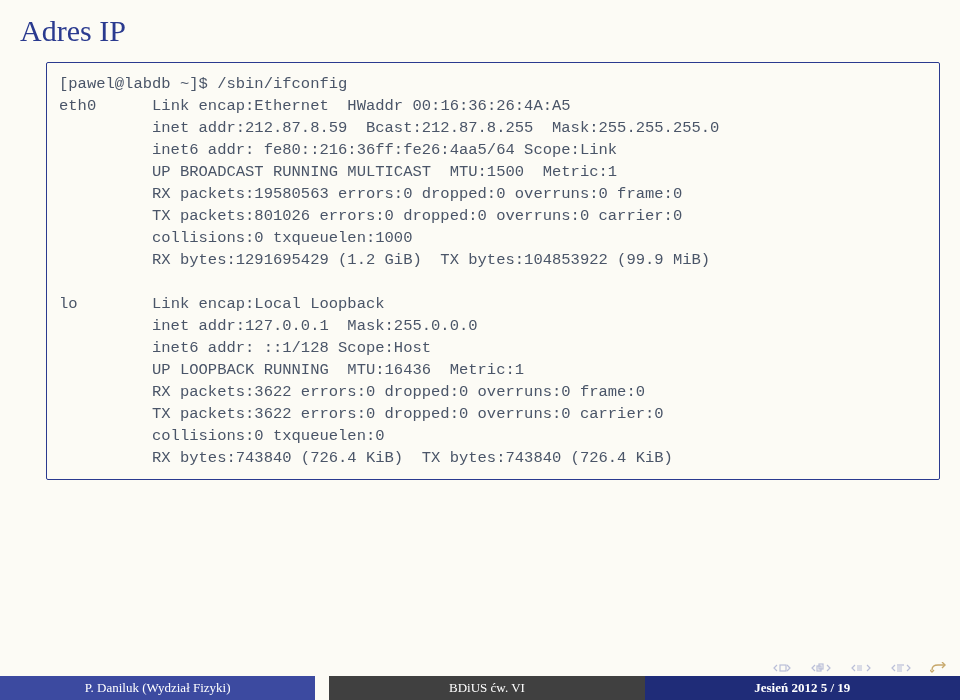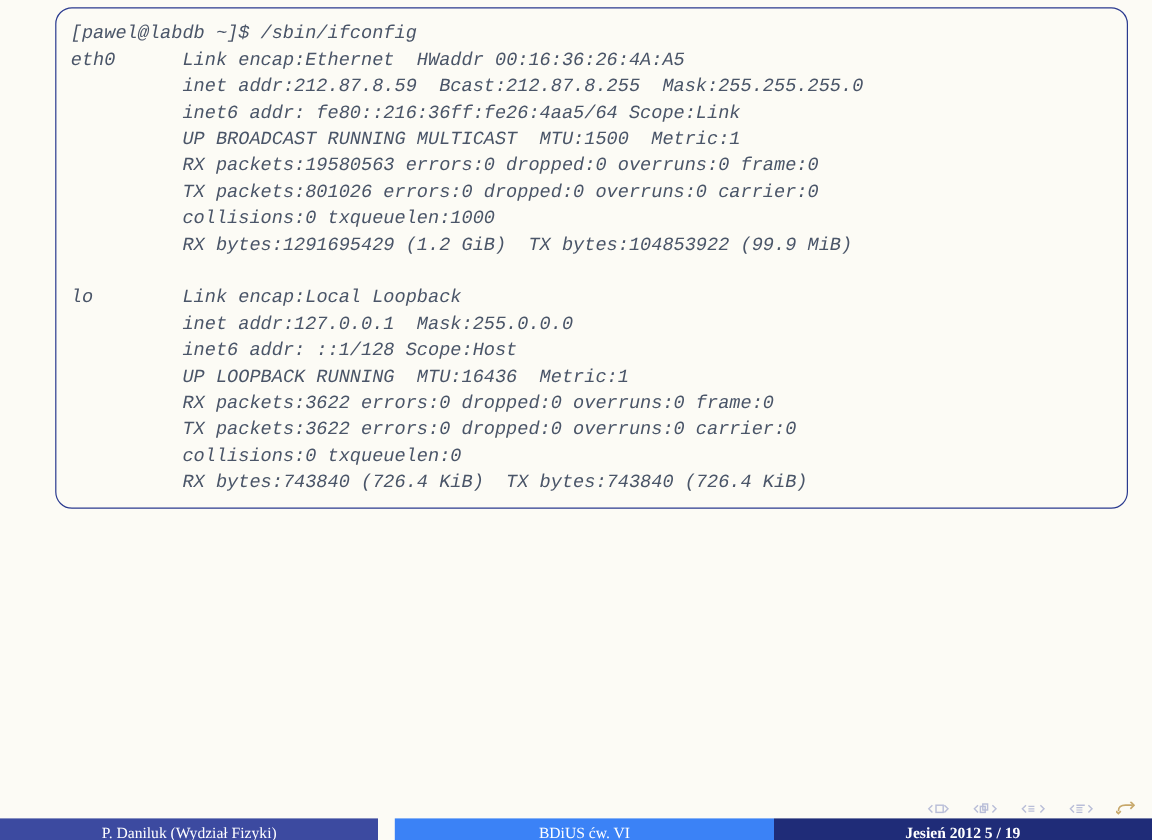--- a/index.html
+++ b/index.html
@@ -20,25 +20,24 @@
   }
   .title {
     color: #2a3a8f;
     font-size: 30px;
     padding: 14px 20px 8px 20px;
     font-weight: normal;
   }
   .content-box {
     margin: 6px 20px 0 46px;
     border: 1px solid #2a3a8f;
-    border-radius: 14px;
+    border-radius: 2px;
     background: #fcfbf5;
     padding: 10px 12px 10px 12px;
     box-sizing: border-box;
-    font-style: italic;
   }
   .tt {
     font-family: "Courier New", Courier, monospace;
     color: #4a5568;
     font-size: 15.5px;
     line-height: 1.42;
     white-space: pre;
   }
   .footer {
     position: absolute;
@@ -53,21 +52,21 @@
   .footer > div {
     flex: 1;
     display: flex;
     align-items: center;
     justify-content: center;
     height: 24px;
     padding: 0 6px;
     text-align: center;
   }
   .footer-left   { background: #3c4aa0; }
-  .footer-center { background: #3b82f6; margin-left: 14px; }
+  .footer-center { background: #404040; margin-left: 14px; }
   .footer-right  { background: #1f2c78; justify-content: flex-end; padding-right: 10px; font-weight: bold; }
   .nav-row {
     position: absolute;
     bottom: 26px;
     right: 12px;
     display: flex;
     gap: 18px;
     align-items: center;
     font-size: 12px;
     color: #b9bed8;
@@ -78,20 +77,21 @@
     gap: 2px;
     color: #b9bed8;
   }
   .nav-group svg { display: block; }
   .nav-return { color: #c7a86b; }
 </style>
 </head>
 <body>
 
 <div class="slide">
+  <div class="title">Adres IP</div>
 
   <div class="content-box">
 <div class="tt"><span>[pawel@labdb ~]$ /sbin/ifconfig</span>
 <span>eth0</span>      <span>Link encap:Ethernet  HWaddr 00:16:36:26:4A:A5</span>
           <span>inet addr:212.87.8.59  Bcast:212.87.8.255  Mask:255.255.255.0</span>
           <span>inet6 addr: fe80::216:36ff:fe26:4aa5/64 Scope:Link</span>
           <span>UP BROADCAST RUNNING MULTICAST  MTU:1500  Metric:1</span>
           <span>RX packets:19580563 errors:0 dropped:0 overruns:0 frame:0</span>
           <span>TX packets:801026 errors:0 dropped:0 overruns:0 carrier:0</span>
           <span>collisions:0 txqueuelen:1000</span>

